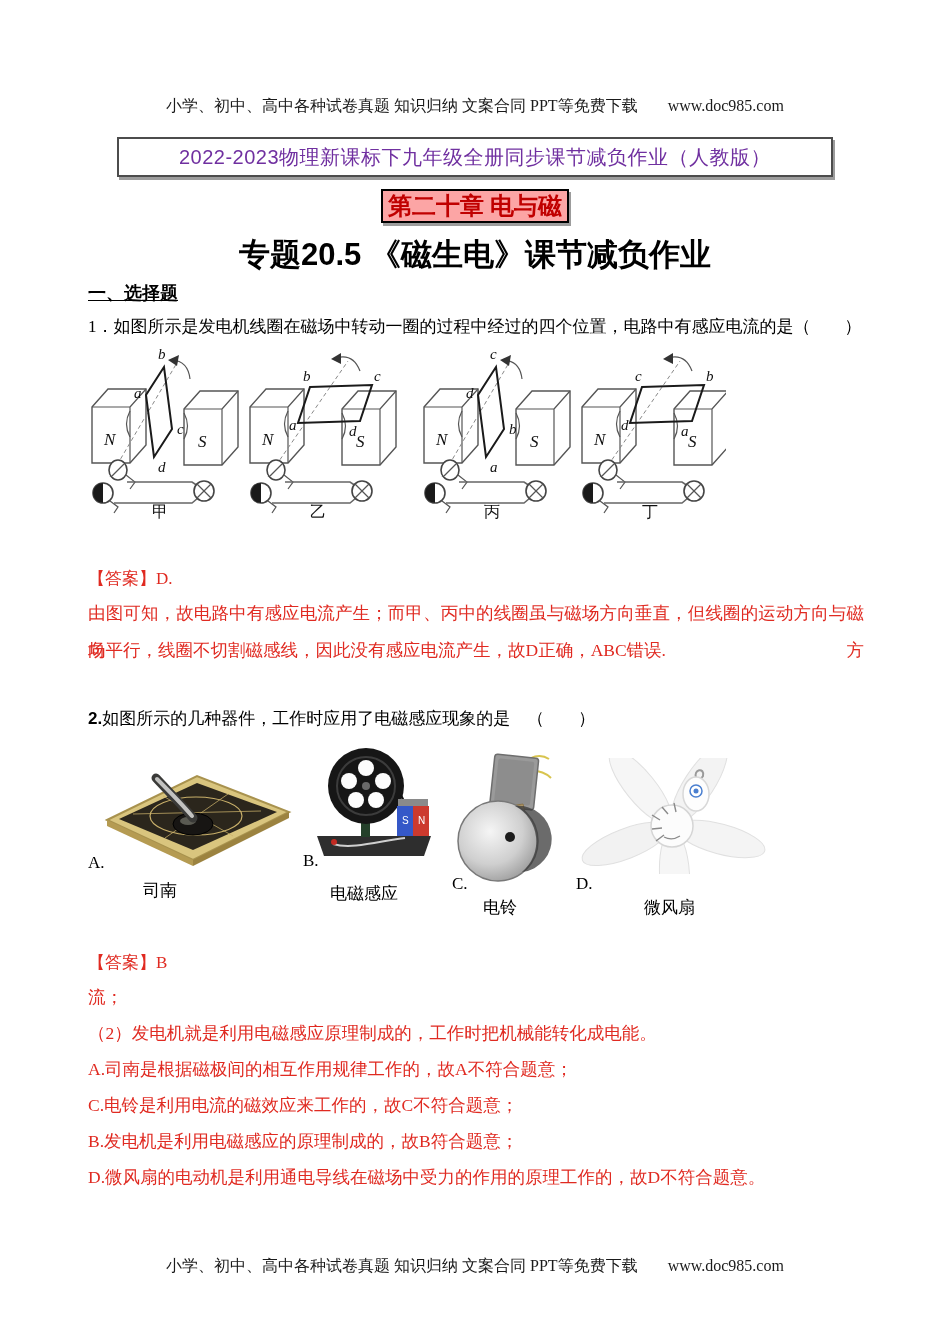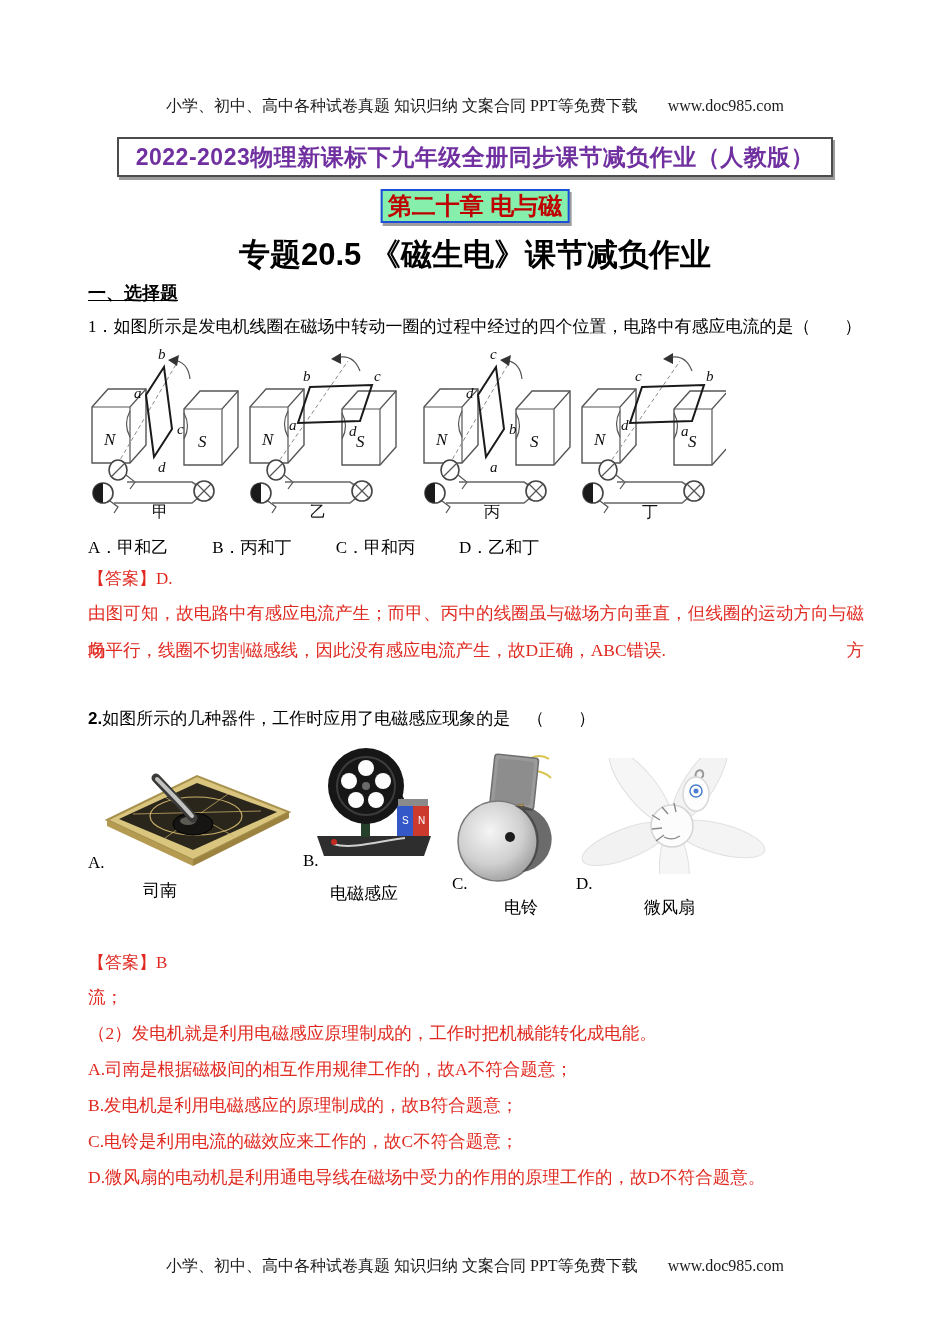--- a/index.html
+++ b/index.html
@@ -14,31 +14,31 @@
   .header-line .url { margin-left:30px; }
   .footer-line { top:1248px; font-size:16px; color:#1a1a1a; }
   .footer-line .url { margin-left:30px; }
 
   .title-box {
     top:129px; left:50%; transform:translateX(-50%);
     width:712px; height:36px; border:2px solid #4c4c4c;
     box-shadow:2px 3px 0 #9c9c9c;
     display:flex; align-items:center; justify-content:center;
     font-family:"Liberation Sans","DejaVu Sans",sans-serif;
-    font-weight:bold; font-size:23px; color:#7030a0; letter-spacing:0.5px;
+    font-weight:normal; font-size:20px; color:#7030a0; letter-spacing:0.5px;
     background:#fff; white-space:nowrap;
   }
   .chapter-box {
     top:181px; left:50%; transform:translateX(-50%);
-    padding:0 5px; height:30px; border:2px solid #1d4ed8;
+    padding:0 5px; height:30px; border:2px solid #000000;
     box-shadow:2px 3px 0 #9c9c9c;
     display:flex; align-items:center; justify-content:center;
-    font-family:Liberation Sans, sans-serif;
+    font-family:Liberation Serif, serif;
     font-weight:bold; font-size:24px; color:#c00000;
-    background:#86efac; white-space:nowrap;
+    background:#fca5a5; white-space:nowrap;
   }
   .subtitle {
     top:226px; font-family:"Liberation Sans","DejaVu Sans",sans-serif;
     font-weight:bold; font-size:31px; color:#000;
   }
   .section-heading {
     top:273px; left:88px;
     font-family:"Liberation Sans","DejaVu Sans",sans-serif;
     font-weight:bold; font-size:18px;text-decoration:underline;
   }
@@ -224,26 +224,20 @@
         <line class="edge" x1="123" y1="139" x2="109" y2="153"></line>
         <text class="lbl" x="57" y="36">c</text>
         <text class="lbl" x="128" y="36">b</text>
         <text class="lbl" x="43" y="85">d</text>
         <text class="lbl" x="103" y="91">a</text>
         <text class="cap" x="72" y="172">丁</text>
       </g>
     </svg>
   </div>
 
-  <div class="abs options">
-    <span>A．甲和乙</span>
-    <span>B．丙和丁</span>
-    <span>C．甲和丙</span>
-    <span>D．乙和丁</span>
-  </div>
 
   <div class="abs answer-line red" id="ans1">【答案】D.</div>
   <div class="abs analysis red" id="ana1">
     <div class="line jus">由图可知，故电路中有感应电流产生；而甲、丙中的线圈虽与磁场方向垂直，但线圈的运动方向与磁场方</div>
     <div class="line">向平行，线圈不切割磁感线，因此没有感应电流产生，故D正确，ABC错误.</div>
   </div>
 
   <div class="abs q-line" id="q2-text">
     <span class="q-num-bold">2.</span><span>如图所示的几种器件，工作时应用了电磁感应现象的是　（　　）</span>
   </div>
@@ -325,31 +319,31 @@
     <circle cx="100" cy="68" r="21" fill="#fcfcfc" stroke="#d5d5d5" stroke-width="1.5"></circle>
     <path d="M88,62 l-8,-5 M90,70 l-10,1 M92,77 l-8,6 M104,54 l-2,-9 M96,56 l-6,-7" stroke="#8a8a8a" stroke-width="1.4" fill="none"></path>
     <path d="M108,78 q-8,5 -16,1" stroke="#8a8a8a" stroke-width="1.2" fill="none"></path>
   </svg>
 
   <div class="dev-letter" style="left:88px; top:845px;">A.</div>
   <div class="dev-caption" style="left:143px; top:871px;">司南</div>
   <div class="dev-letter" style="left:303px; top:843px;">B.</div>
   <div class="dev-caption" style="left:330px; top:874px;">电磁感应</div>
   <div class="dev-letter" style="left:452px; top:866px;">C.</div>
-  <div class="dev-caption" style="left:504px; top:888px;">电铃</div>
+  <div class="dev-caption" style="left:483px; top:888px;">电铃</div>
   <div class="dev-letter" style="left:576px; top:866px;">D.</div>
   <div class="dev-caption" style="left:644px; top:888px;">微风扇</div>
 
   <div class="abs answer-line red" id="ans2">【答案】B</div>
   <div class="abs analysis red" id="ana2">
     <div class="line">流；</div>
     <div class="line">（2）发电机就是利用电磁感应原理制成的，工作时把机械能转化成电能。</div>
     <div class="line">A.司南是根据磁极间的相互作用规律工作的，故A不符合题意；</div>
+    <div class="line">C.电铃是利用电流的磁效应来工作的，故C不符合题意；</div>
     <div class="line">B.发电机是利用电磁感应的原理制成的，故B符合题意；</div>
-    <div class="line">C.电铃是利用电流的磁效应来工作的，故C不符合题意；</div>
     <div class="line">D.微风扇的电动机是利用通电导线在磁场中受力的作用的原理工作的，故D不符合题意。</div>
   </div>
 
   <div class="center-line footer-line">
     <span>小学、初中、高中各种试卷真题 知识归纳 文案合同 PPT等免费下载</span><span class="url">www.doc985.com</span>
   </div>
 
 </div>
 
 </body></html>

